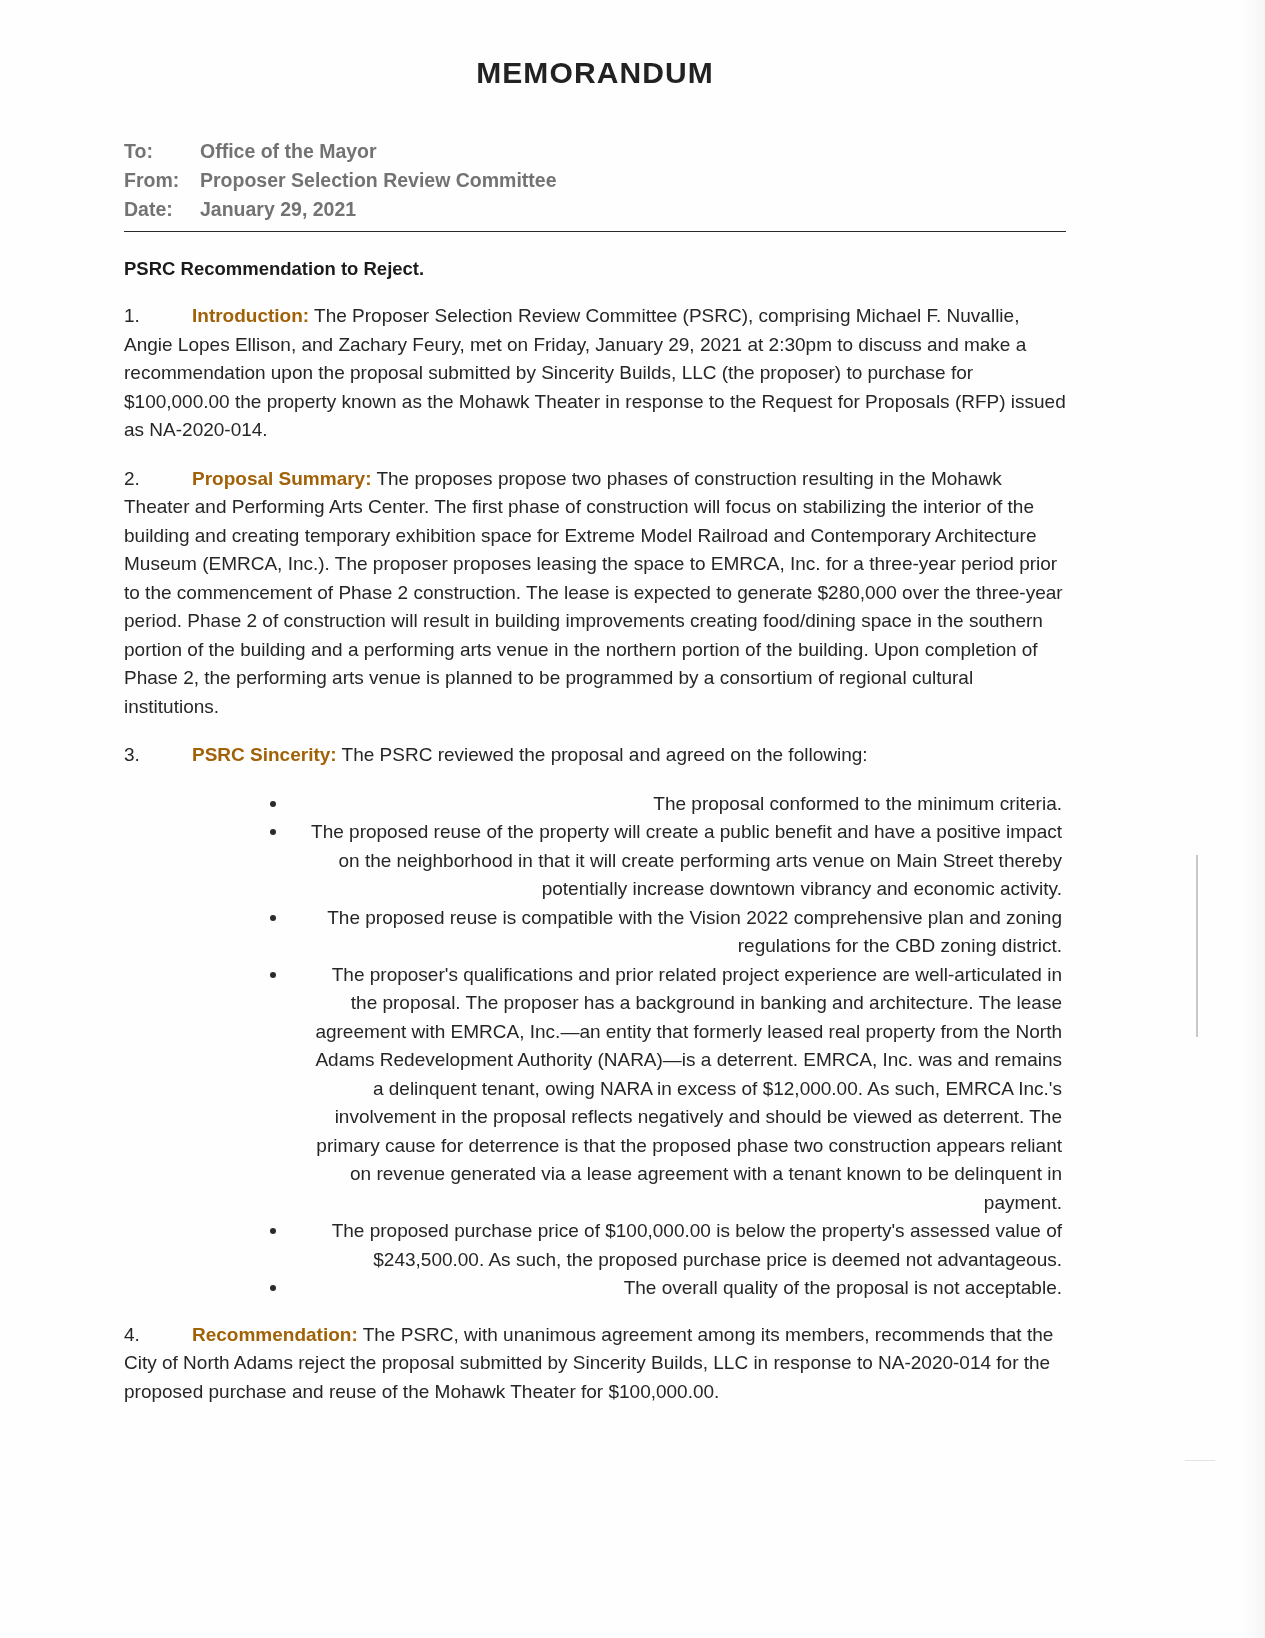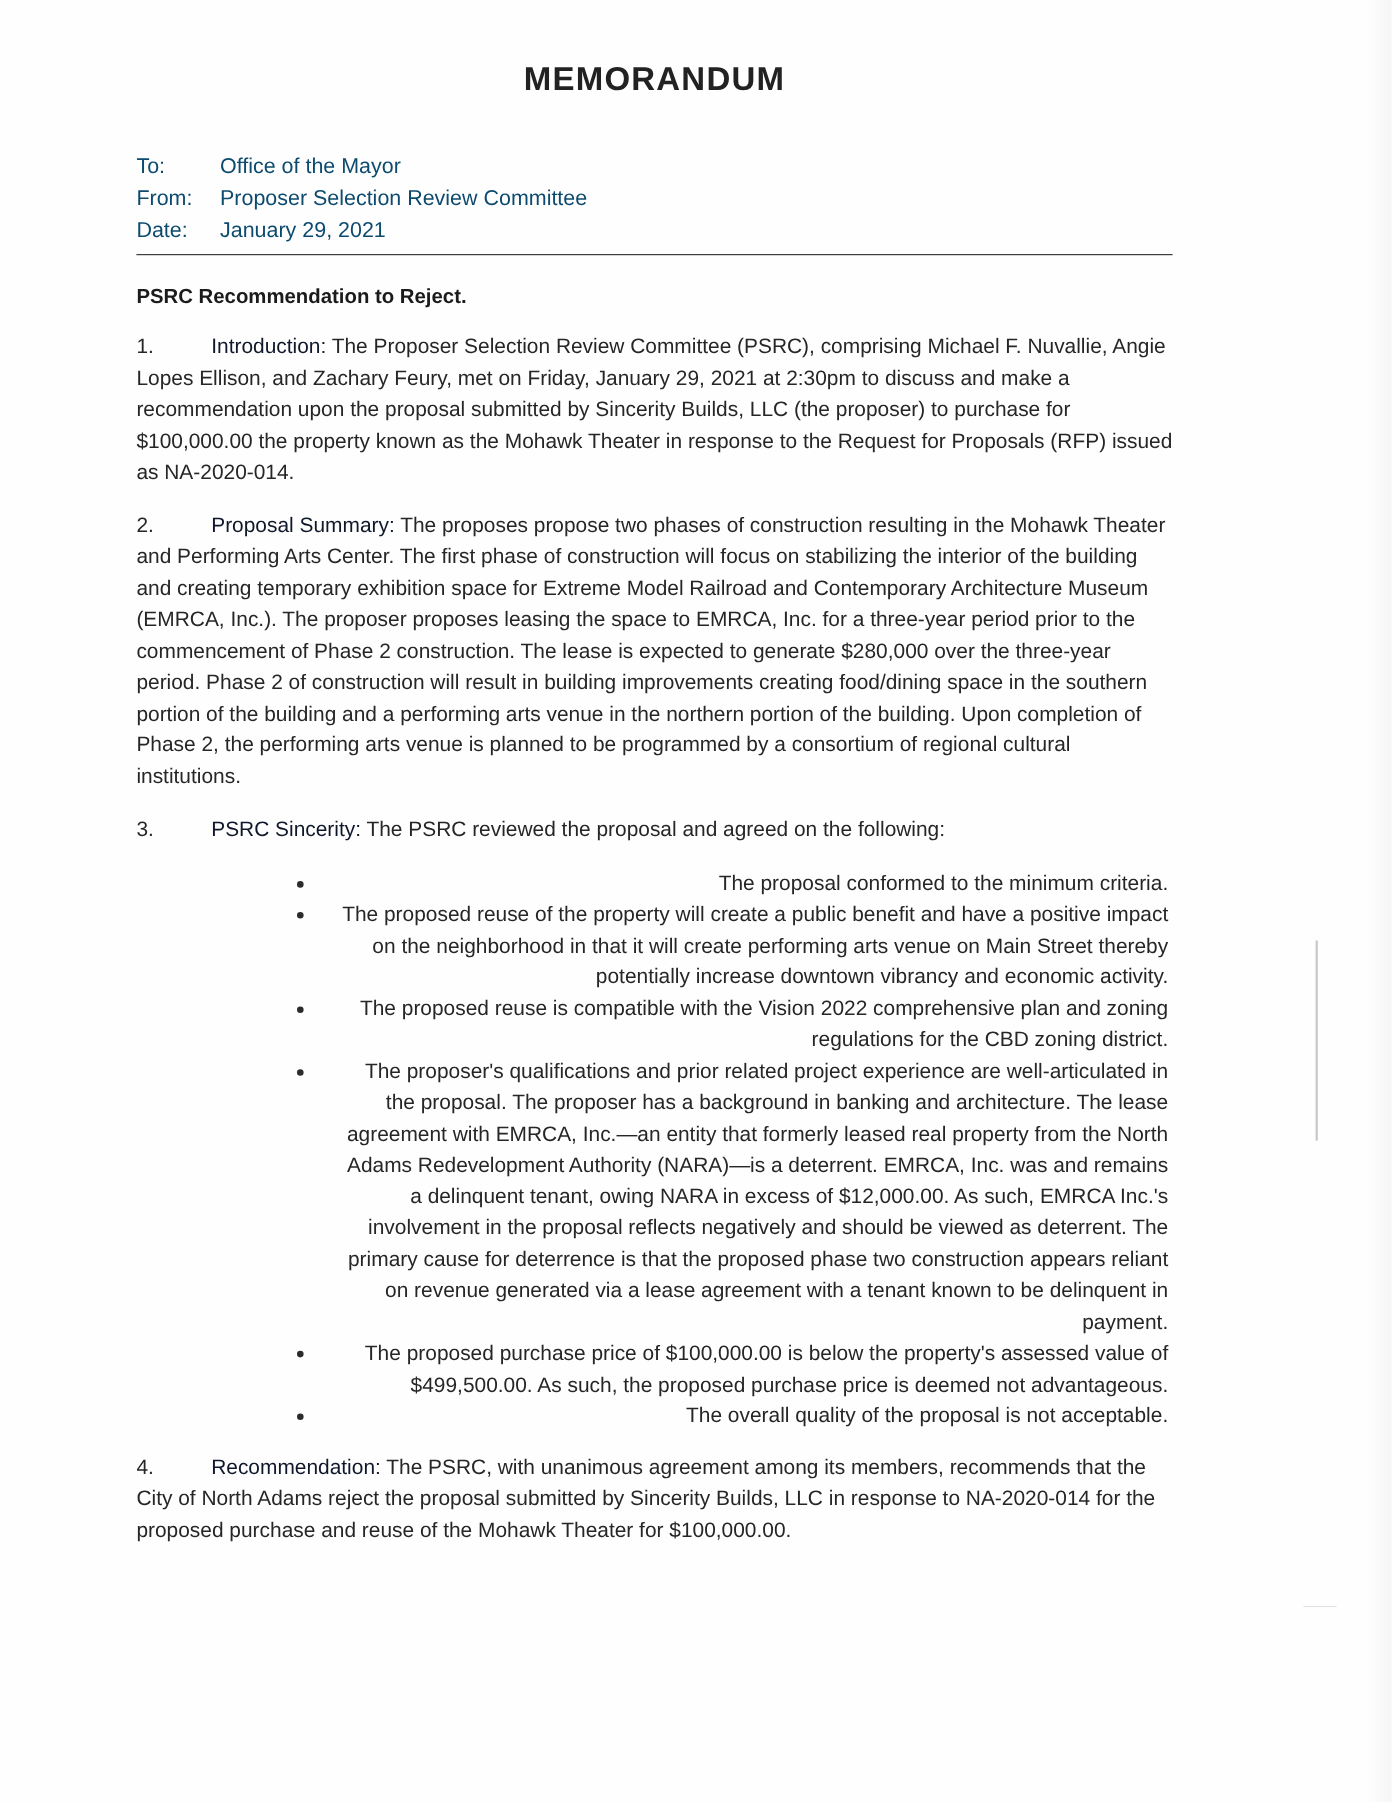--- a/index.html
+++ b/index.html
@@ -65,21 +65,22 @@
   table.meta {
     border-collapse: collapse;
     margin: 0 0 6px 0;
     width: 100%;
   }
   table.meta td {
     font-size: 19.5px;
     line-height: 27px;
     padding: 0 0 2px 0;
     vertical-align: top;
-    color: #0c4a6e;
+    color: #737373;
+    font-weight: bold;
   }
   td.meta-label { width: 76px; white-space: nowrap; }
 
   .rule {
     border: 0;
     border-top: 1.6px solid #2a2a2a;
     margin: 4px 0 26px 0;
     width: 100%;
   }
 
@@ -95,22 +96,22 @@
     line-height: 28.5px;
     margin: 0 0 20px 0;
     text-align: left;
     color: #262626;
   }
   .num {
     display: inline-block;
     width: 68px;
   }
   .lead {
-    font-weight: normal;
-    color: #0f172a;
+    font-weight: bold;
+    color: #a16207;
     margin-top: 40px;
   }
 
   ul.bullets {
     list-style: none;
     margin: 8px 0 18px 0;
     padding: 0 0 0 146px;
   }
   ul.bullets > li {
     position: relative;
@@ -192,21 +193,21 @@
       <li>
         <span class="bullet-dot"></span>
         <span>The proposed reuse is compatible with the Vision 2022 comprehensive plan and zoning regulations for the CBD zoning district.</span>
       </li>
       <li>
         <span class="bullet-dot"></span>
         <span>The proposer's qualifications and prior related project experience are well-articulated in the proposal. The proposer has a background in banking and architecture. The lease agreement with EMRCA, Inc.—an entity that formerly leased real property from the North Adams Redevelopment Authority (NARA)—is a deterrent. EMRCA, Inc. was and remains a delinquent tenant, owing NARA in excess of $12,000.00. As such, EMRCA Inc.'s involvement in the proposal reflects negatively and should be viewed as deterrent. The primary cause for deterrence is that the proposed phase two construction appears reliant on revenue generated via a lease agreement with a tenant known to be delinquent in payment.</span>
       </li>
       <li>
         <span class="bullet-dot"></span>
-        <span>The proposed purchase price of $100,000.00 is below the property's assessed value of $499,500.00. As such, the proposed purchase price is deemed not advantageous.</span>
+        <span>The proposed purchase price of $100,000.00 is below the property's assessed value of $243,500.00. As such, the proposed purchase price is deemed not advantageous.</span>
       </li>
       <li>
         <span class="bullet-dot"></span>
         <span>The overall quality of the proposal is not acceptable.</span>
       </li>
     </ul>
 
     <p class="para para-last">
       <span class="num">4.</span><span class="lead">Recommendation:</span> <span>The PSRC, with unanimous agreement among its members, recommends that the City of North Adams reject the proposal submitted by Sincerity Builds, LLC in response to NA-2020-014 for the proposed purchase and reuse of the Mohawk Theater for $100,000.00.</span>
     </p>

